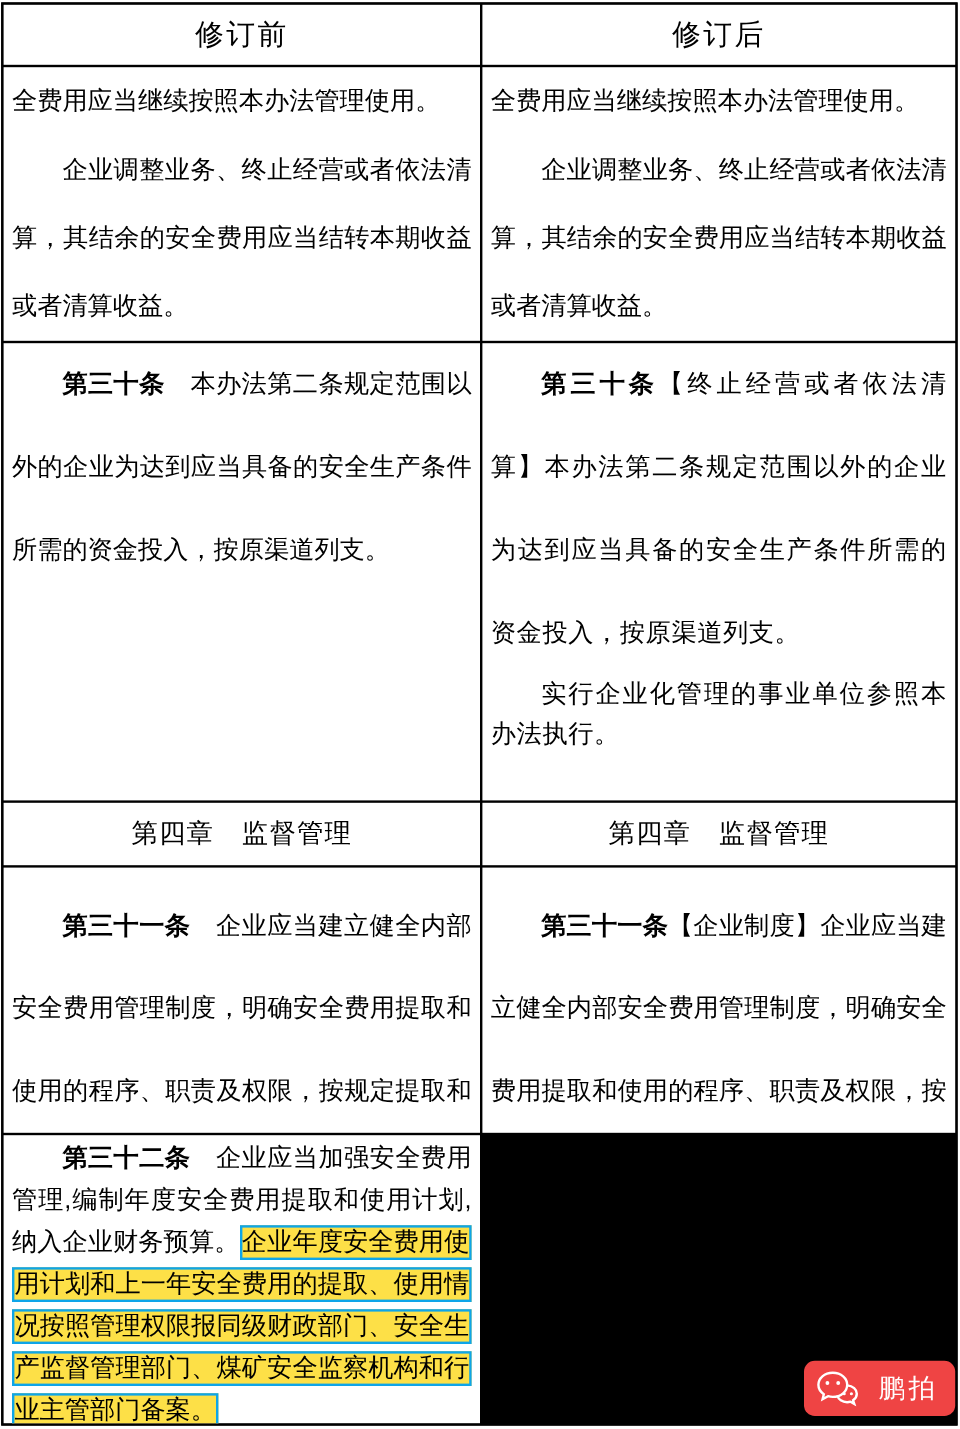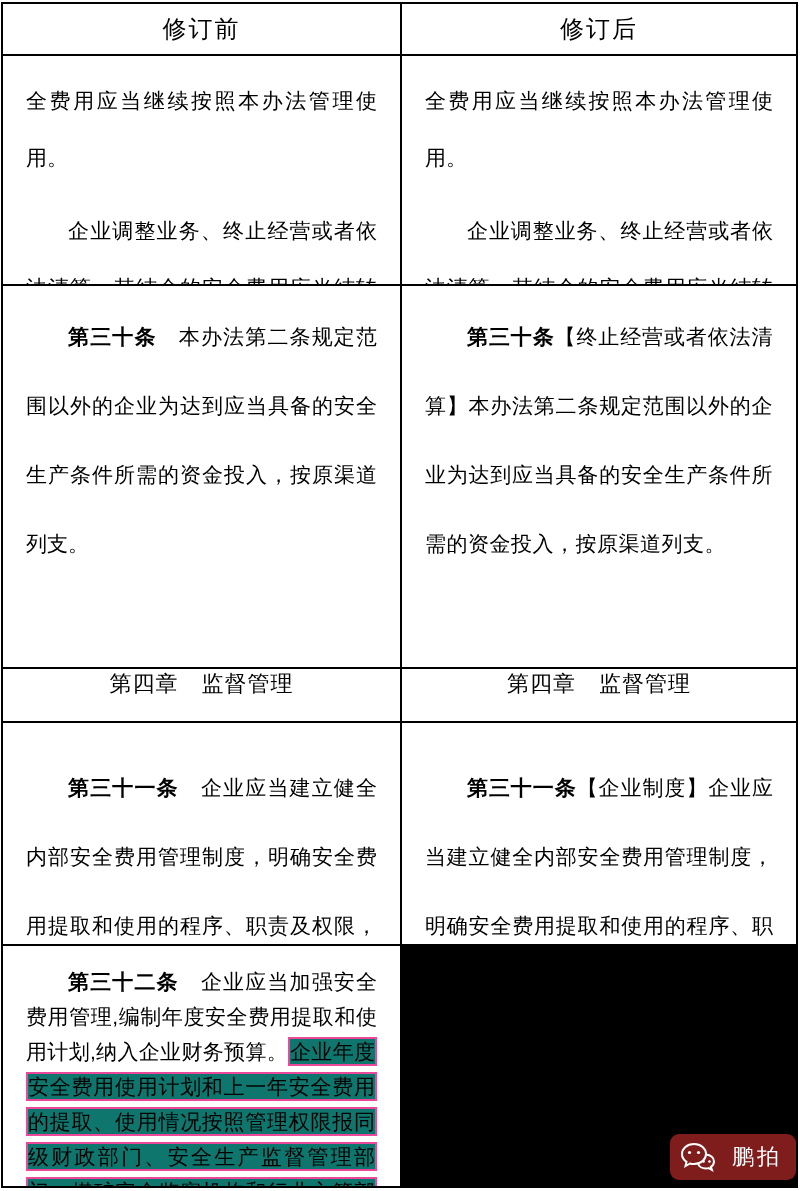--- a/index.html
+++ b/index.html
@@ -12,42 +12,42 @@
     position:absolute;left:1px;top:2px;
     display:grid;
     grid-template-columns:397px 394px;
     grid-template-rows:50px 228px 381px 52px 221px 240px;
     gap:2px;background:#000;border:2px solid #000;
   }
   .cell{
     background:#fff;padding:0 7px;font-size:21px;
     text-align:justify;overflow:hidden;
   }
-  .cell p{margin:16px;}
+  .cell p{margin:0;}
   .hdr{display:flex;align-items:center;justify-content:center;
        font-size:24px;letter-spacing:2px;text-align:center;}
-  .chap{display:flex;align-items:flex-start;justify-content:center;
+  .chap{display:flex;align-items:center;justify-content:center;
         font-size:22px;text-align:center;letter-spacing:1px;}
   .ind{text-indent:42px;}
   .lh57{line-height:57px;}
   .lh55{line-height:69px;}
   .lh35{line-height:35px;}
   .lh33{line-height:33px;}
   .ls{letter-spacing:0.5px;}
   .pt6{padding-top:14px;}
   .pt2{padding-top:2px;}
   b.num{font-weight:700;}
   .hl{
-    background:#0f766e;border:2px solid #ec4899;
+    background:#fde047;border:2px solid #0ea5e9;
     -webkit-box-decoration-break:clone;box-decoration-break:clone;
     padding:1px 0;
   }
   .badge{
     position:absolute;right:4px;bottom:11px;height:46px;
-    background:#7f1d1d;border-radius:9px;
+    background:#ef4444;border-radius:9px;
     display:flex;align-items:center;gap:16px;padding:0 14px 0 10px;
     color:#fff;font-size:22px;letter-spacing:3px;
   }
   .badge svg{display:block;}
 </style>
 </head>
 <body>
 
 <div class="tbl">
 
@@ -65,20 +65,21 @@
   <div class="cell">
     <p class="lh57">全费用应当继续按照本办法管理使用。</p>
     <p class="lh57 ind">企业调整业务、终止经营或者依法清算，其结余的安全费用应当结转本期收益或者清算收益。</p>
   </div>
 
   <div class="cell">
     <p class="lh55 ind"><b class="num">第三十条</b><span>　本办法第二条规定范围以外的企业为达到应当具备的安全生产条件所需的资金投入，按原渠道列支。</span></p>
   </div>
   <div class="cell">
     <p class="lh55 ind ls"><b class="num">第三十条</b><span>【终止经营或者依法清算】</span><span>本办法第二条规定范围以外的企业为达到应当具备的安全生产条件所需的资金投入，按原渠道列支。</span></p>
+    <p class="lh33 ind ls">实行企业化管理的事业单位参照本办法执行。</p>
   </div>
 
   <div class="cell chap">
     <span>第四章　监督管理</span>
   </div>
   <div class="cell chap">
     <span>第四章　监督管理</span>
   </div>
 
   <div class="cell pt6">

